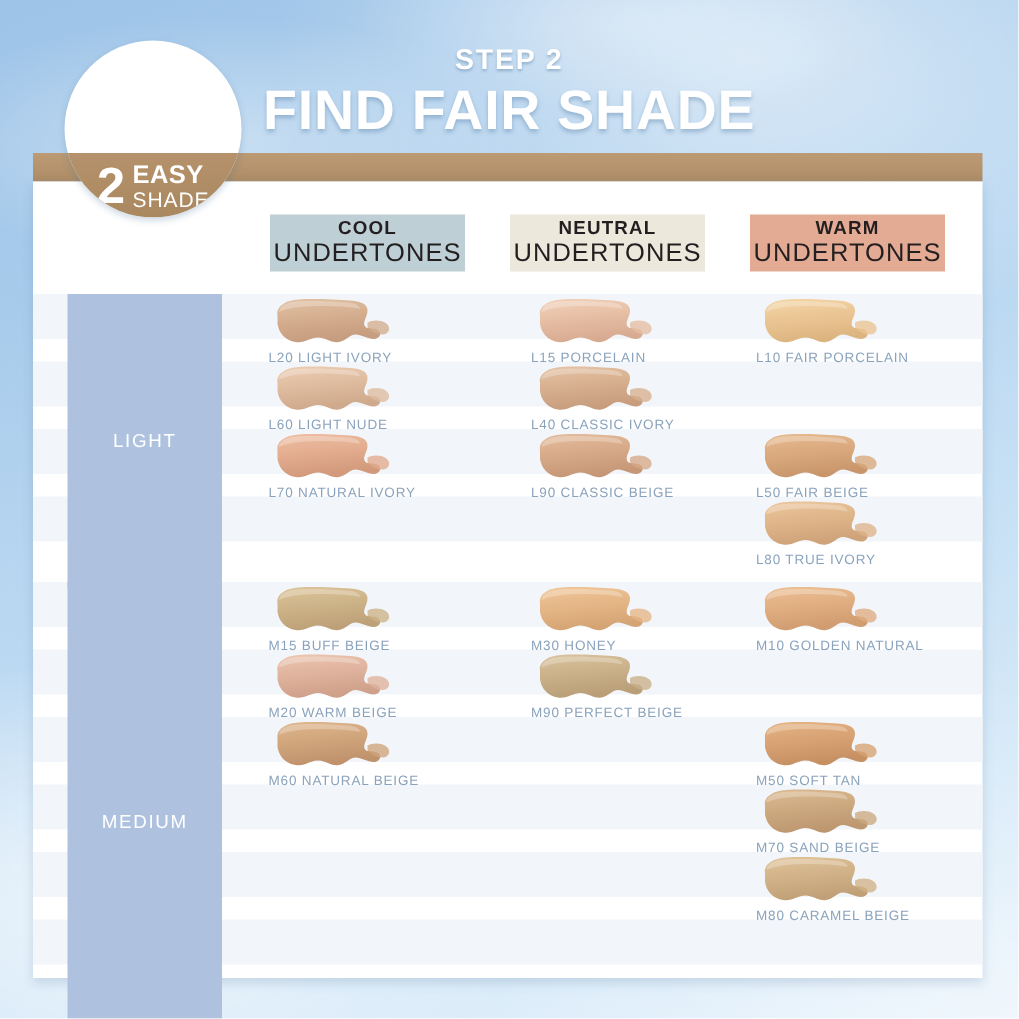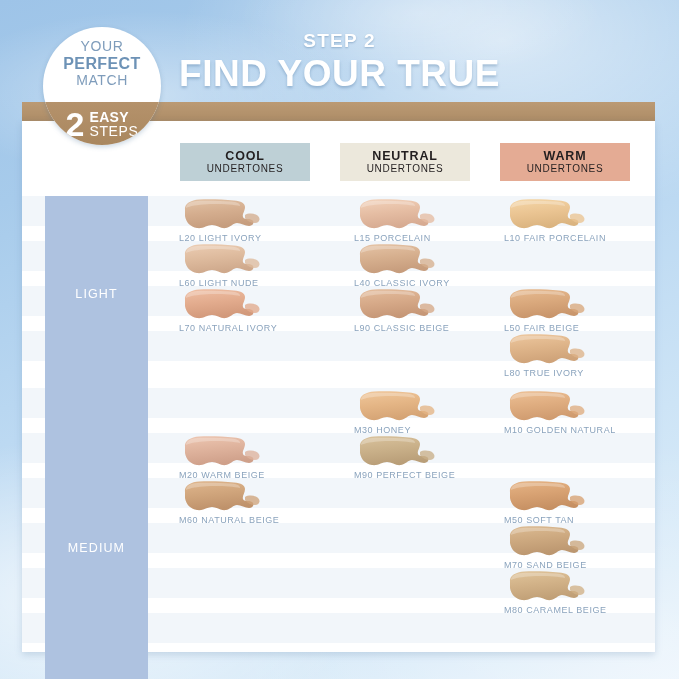--- a/index.html
+++ b/index.html
@@ -129,21 +129,21 @@
     justify-content: center;
     color: #ffffff;
   }
   .badge-two {
     font-size: 34px;
     font-weight: bold;
     line-height: 1;
     margin-right: 5px;
   }
   .badge-easysteps { text-align: left; line-height: 1.02; }
-  .badge-easy  { font-size: 14px; font-weight: bold; letter-spacing: 0.3px; display:block; }
+  .badge-easy  { font-size: 17px; font-weight: bold; letter-spacing: 0.3px; display:block; }
   .badge-steps { font-size: 14px; letter-spacing: 0.6px; display:block; }
 
   
   .col-headers {
     position: absolute;
     top: 143px;
     left: 22px;
     width: 633px;
     height: 48px;
     z-index: 5;
@@ -159,21 +159,21 @@
     justify-content: center;
     line-height: 1.12;
   }
   .col-head .ch-top {
     font-size: 12.5px;
     font-weight: bold;
     letter-spacing: 0.8px;
     color: #231f20;
   }
   .col-head .ch-bot {
-    font-size: 10px;
+    font-size: 17px;
     letter-spacing: 0.7px;
     color: #231f20;
   }
 
   
   .grid-area {
     position: absolute;
     left: 22px;
     top: 196px;
     width: 633px;
@@ -237,37 +237,32 @@
     white-space: nowrap;
     z-index: 6;
   }
 </style>
 </head>
 <body>
 
 <div id="page">
 
   <div class="step-label">STEP 2</div>
-  <div class="main-title">FIND YOUR TRUE</div>
+  <div class="main-title">FIND FAIR SHADE</div>
 
   <div class="tan-band"></div>
   <div class="card"></div>
 
   <div class="badge">
     <div class="badge-bottom"></div>
-    <div class="badge-top-text">
-      <span class="badge-your">YOUR</span>
-      <span class="badge-perfect">PERFECT</span>
-      <span class="badge-match">MATCH</span>
-    </div>
     <div class="badge-bot-wrap">
       <span class="badge-two">2</span>
       <span class="badge-easysteps">
         <span class="badge-easy">EASY</span>
-        <span class="badge-steps">STEPS</span>
+        <span class="badge-steps">SHADE</span>
       </span>
     </div>
   </div>
 
   <div class="col-headers" id="col-headers">
       <div class="col-head" style="left: 158px; background: rgb(190, 208, 214);">
         <span class="ch-top">COOL</span>
         <span class="ch-bot">UNDERTONES</span>
       </div>
       <div class="col-head" style="left: 318px; background: rgb(236, 232, 220);">
@@ -506,20 +501,44 @@
       </div>
       <div class="section-gap"></div>
       <div class="section" style="height: 270px;">
         <div class="rowband shade" style="position: absolute; top: 0px;"></div>
         <div class="rowband shade" style="position: absolute; top: 45px;"></div>
         <div class="rowband shade" style="position: absolute; top: 90px;"></div>
         <div class="rowband shade" style="position: absolute; top: 135px;"></div>
         <div class="rowband shade" style="position: absolute; top: 180px;"></div>
         <div class="rowband shade" style="position: absolute; top: 225px;"></div>
         <div class="side-label" style="top: 0px; height: 320px;">MEDIUM</div>
+        <div class="cell col0" style="top: 0px;">
+          <div class="swatch">
+  <svg viewBox="0 0 84 36" xmlns="http://www.w3.org/2000/svg">
+    <defs>
+      <linearGradient id="g10" x1="0" y1="0" x2="0.25" y2="1">
+        <stop offset="0%" stop-color="#dcc49a"></stop>
+        <stop offset="52%" stop-color="#ccb287"></stop>
+        <stop offset="100%" stop-color="#bda077"></stop>
+      </linearGradient>
+    </defs>
+    <path d="M6,13 C5,7 12,3 20,2.6 C31,2.0 44,2.6 55,3.4
+             C62,4 66,6 66,10 C66,14 63,17 64,20
+             C65,23 70,21 73,23 C76,25 74,29 70,29
+             C66,29 62,26 58,26 C54,26 52,30 47,31
+             C42,32 38,28 33,28 C28,28 24,32 18,31
+             C11,30 7,25 6,19 Z" fill="url(#g10)"></path>
+    <path d="M66,18 C69,16 76,16 79,19 C82,22 80,26 76,26
+             C72,26 68,24 66,21 Z" fill="#ccb287" opacity="0.78"></path>
+    <path d="M7,11 C7,6 14,4 21,3.8 C32,3.4 43,4 52,4.6
+             C58,5 61,6.5 61,9 C54,7.6 40,6.6 28,7.2 C18,7.7 11,9 7,11 Z" fill="#ffffff" opacity="0.26"></path>
+  </svg>
+          </div>
+          <div class="shade-name">M15 BUFF BEIGE</div>
+        </div>
         <div class="cell col1" style="top: 0px;">
           <div class="swatch">
   <svg viewBox="0 0 84 36" xmlns="http://www.w3.org/2000/svg">
     <defs>
       <linearGradient id="g11" x1="0" y1="0" x2="0.25" y2="1">
         <stop offset="0%" stop-color="#f0c79b"></stop>
         <stop offset="52%" stop-color="#e4b585"></stop>
         <stop offset="100%" stop-color="#d5a475"></stop>
       </linearGradient>
     </defs>

